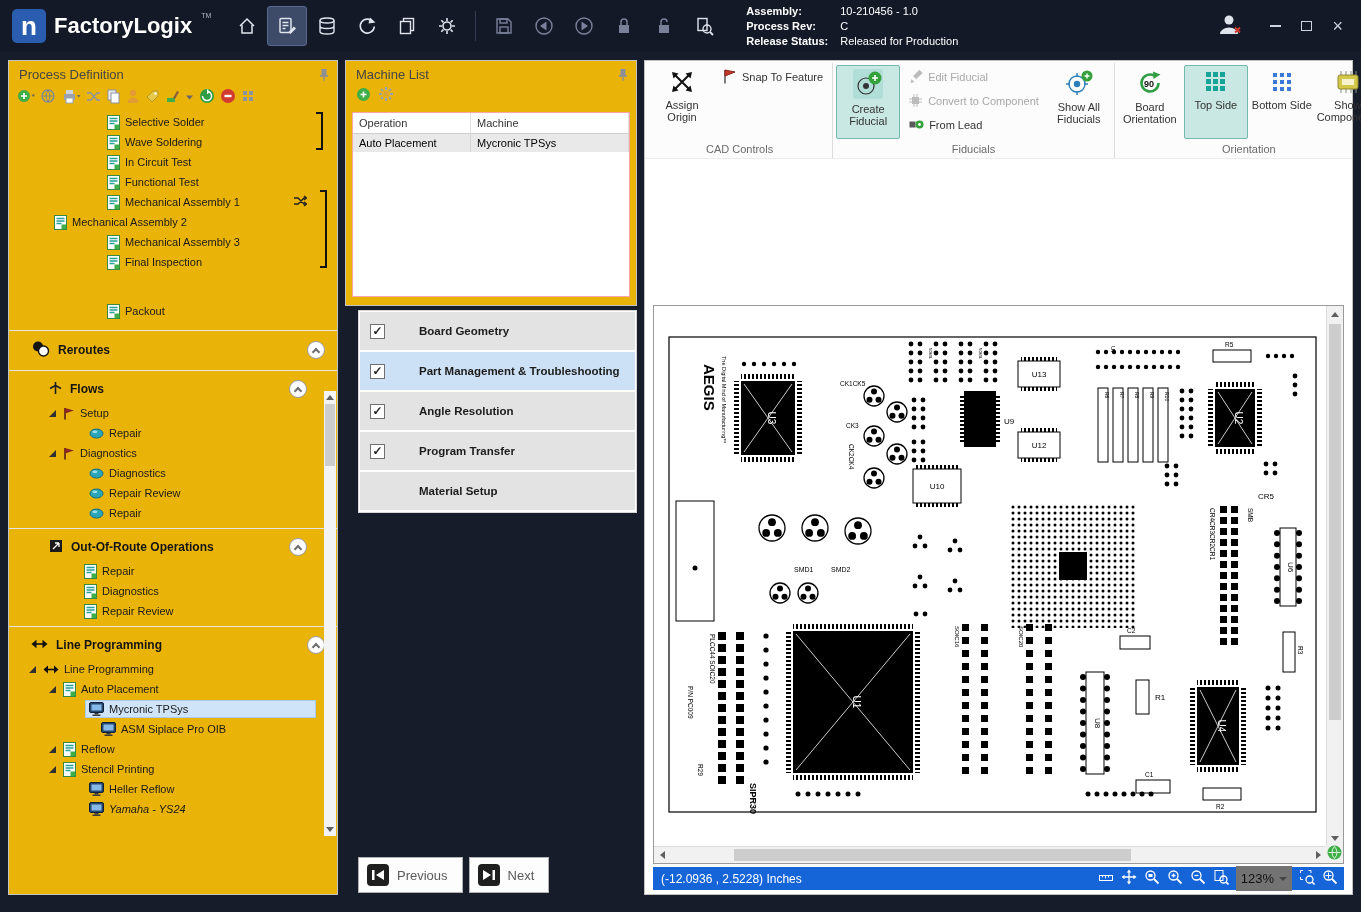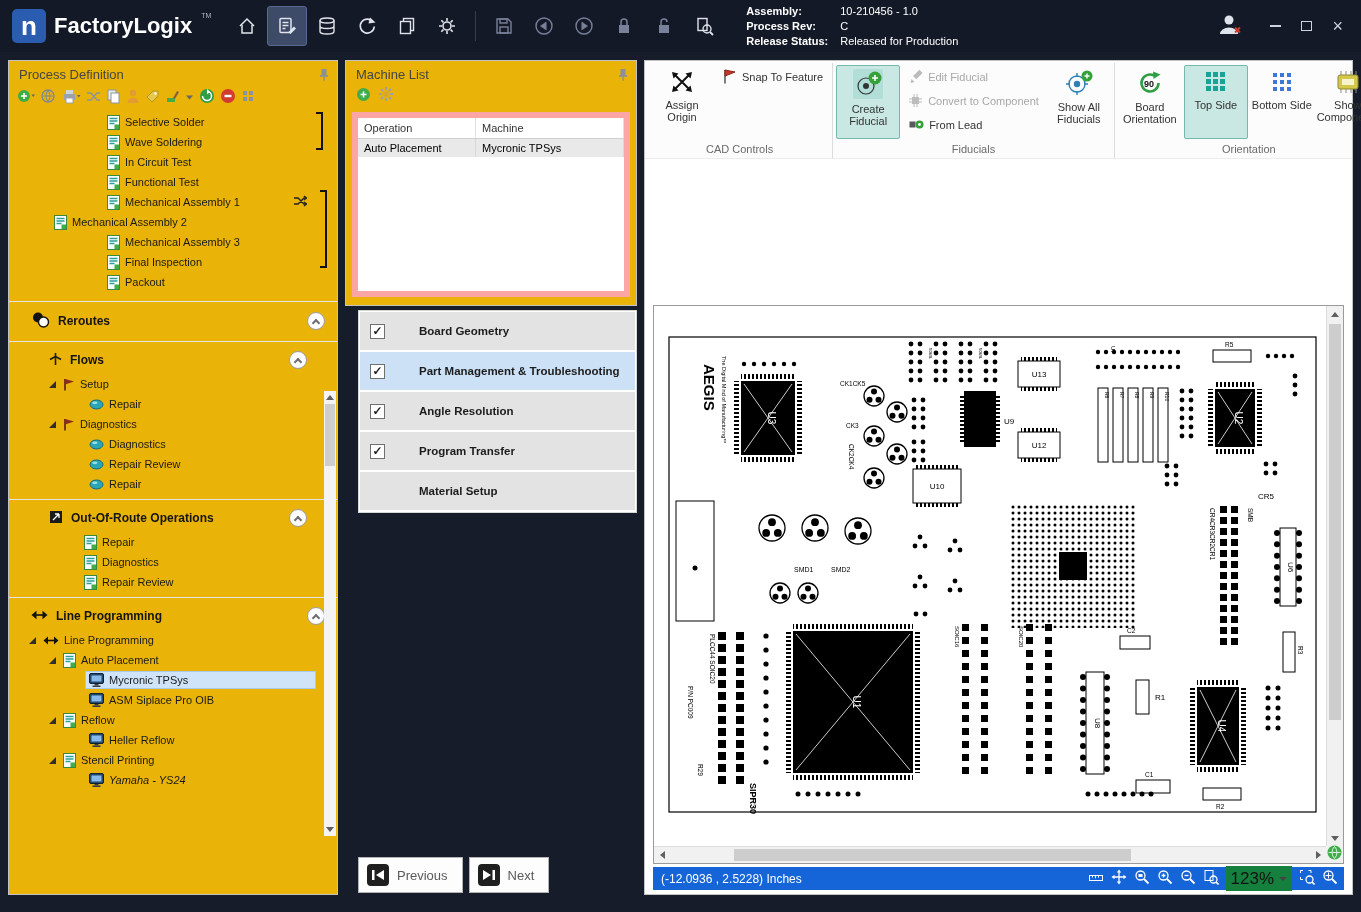--- a/index.html
+++ b/index.html
@@ -57,21 +57,21 @@
 .sb-square{position:absolute;left:0;width:12px;height:13px;background:#f3f3f3;display:flex;align-items:center;justify-content:center;}
 .a-up{width:0;height:0;border-left:4px solid transparent;border-right:4px solid transparent;border-bottom:5px solid #5f5f5f;}
 .a-down{width:0;height:0;border-left:4px solid transparent;border-right:4px solid transparent;border-top:5px solid #5f5f5f;}
 .a-left{width:0;height:0;border-top:4px solid transparent;border-bottom:4px solid transparent;border-right:5px solid #5f5f5f;}
 .a-right{width:0;height:0;border-top:4px solid transparent;border-bottom:4px solid transparent;border-left:5px solid #5f5f5f;}
 
 
 .machine-col{width:292px;flex:0 0 292px;display:flex;flex-direction:column;min-height:0;}
 .mlist-panel{height:246px;flex:0 0 246px;display:flex;flex-direction:column;}
 .mtoolbar{display:flex;align-items:center;gap:7px;padding:2px 8px 4px 10px;}
-.mtable{margin:2px 6px 8px 6px;border:6px solid #fca5a5;flex:1;background:#fff;font-size:11px;display:flex;flex-direction:column;}
+.mtable{margin:2px 6px 8px 6px;border:1px solid #fca5a5;flex:1;background:#fff;font-size:11px;display:flex;flex-direction:column;}
 .mthead{display:flex;border-bottom:1px solid #cfcfcf;}
 .mthead .cell{padding:4px 6px;color:#333;border-right:1px solid #e0e0e0;}
 .mrow{display:flex;background:#e9e9e9;}
 .mrow .cell{padding:3px 6px;border-right:1px solid #d8d8d8;}
 .cell.op{width:118px;flex:0 0 118px;}
 .cell.mc{flex:1;}
 .steps-panel{margin:4px 0 0 13px;background:#fff;padding:1px 1px 0 1px;border:1px solid #d6d6d6;}
 .step-row{height:38px;background:#e3e3e3;margin-bottom:2px;display:flex;align-items:center;padding-left:10px;}
 .step-row.selected{background:#cde1f6;}
 .checkbox{width:15px;height:15px;background:#fff;border:1px solid #6f6f6f;display:flex;align-items:center;justify-content:center;font-size:12px;font-weight:bold;color:#222;flex:0 0 auto;}
@@ -102,21 +102,21 @@
 .vtrack{flex:1;position:relative;}
 .vthumb{position:absolute;top:2px;left:2px;right:2px;height:78%;background:#cdcdcd;}
 .hscroll{background:#f1f1f1;border-top:1px solid #ddd;display:flex;}
 .hbtn{width:16px;display:flex;align-items:center;justify-content:center;}
 .htrack{flex:1;position:relative;}
 .hthumb{position:absolute;left:10%;top:2px;bottom:2px;width:62%;background:#cdcdcd;}
 .corner{background:#f1f1f1;display:flex;align-items:center;justify-content:center;}
 .statusbar{height:23px;flex:0 0 23px;margin:3px 8px 4px 8px;background:#1565d8;color:#fff;display:flex;align-items:center;font-size:12px;padding:0 6px;}
 .coords{padding-left:2px;}
 .sb-icons{margin-left:auto;display:flex;align-items:center;gap:7px;}
-.zoombox{background:#15803d;color:#111;height:25px;display:flex;align-items:center;gap:5px;padding:0 5px;font-size:17px;}
+.zoombox{background:#737373;color:#111;height:25px;display:flex;align-items:center;gap:5px;padding:0 5px;font-size:13px;}
 .zcaret{width:0;height:0;border-left:4px solid transparent;border-right:4px solid transparent;border-top:4px solid #444;}
 </style>
 </head>
 <body>
 
 <div class="app">
 
   <header class="titlebar">
     <div class="logo">
       <span class="logo-box">n</span>
@@ -406,21 +406,21 @@
               <span class="ticon">
                 <svg width="13" height="15" viewBox="0 0 13 15">
                   <rect x="0.5" y="0.5" width="12" height="14" fill="#fff" stroke="#3a8a3e"></rect>
                   <path d="M2.5 3.5 h8 M2.5 6 h8 M2.5 8.5 h5" stroke="#2aa198" stroke-width="1.3" fill="none"></path>
                   <rect x="7.5" y="9.5" width="4.5" height="4.5" fill="#3fae49"></rect>
                 </svg>
               </span>
               <span class="tlabel">Final Inspection</span>
             </span>
           </div>
-          <div class="tree-row" style="padding-left: 95px;">
+          <div class="tree-row" style="padding-left: 95px; margin-top: 29px;">
             <span class="row-inner">
               <span class="ticon">
                 <svg width="13" height="15" viewBox="0 0 13 15">
                   <rect x="0.5" y="0.5" width="12" height="14" fill="#fff" stroke="#3a8a3e"></rect>
                   <path d="M2.5 3.5 h8 M2.5 6 h8 M2.5 8.5 h5" stroke="#2aa198" stroke-width="1.3" fill="none"></path>
                   <rect x="7.5" y="9.5" width="4.5" height="4.5" fill="#3fae49"></rect>
                 </svg>
               </span>
               <span class="tlabel">Packout</span>
             </span>
@@ -615,21 +615,21 @@
                 <svg width="15" height="14" viewBox="0 0 15 14">
                   <rect x="0.5" y="0.5" width="14" height="10" rx="1.5" fill="#24486f" stroke="#102036"></rect>
                   <rect x="2.5" y="2.5" width="10" height="6" fill="#86b9e8"></rect>
                   <rect x="5.5" y="11" width="4" height="1.5" fill="#3c3c3c"></rect>
                   <rect x="3.5" y="12.5" width="8" height="1.5" fill="#3c3c3c"></rect>
                 </svg>
               </span>
               <span class="tlabel">Mycronic TPSys</span>
             </span>
           </div>
-          <div class="tree-row" style="padding-left: 77px;">
+          <div class="tree-row" style="padding-left: 77px; margin-left: 12px;">
             <span class="row-inner">
               <span class="ticon">
                 <svg width="15" height="14" viewBox="0 0 15 14">
                   <rect x="0.5" y="0.5" width="14" height="10" rx="1.5" fill="#24486f" stroke="#102036"></rect>
                   <rect x="2.5" y="2.5" width="10" height="6" fill="#86b9e8"></rect>
                   <rect x="5.5" y="11" width="4" height="1.5" fill="#3c3c3c"></rect>
                   <rect x="3.5" y="12.5" width="8" height="1.5" fill="#3c3c3c"></rect>
                 </svg>
               </span>
               <span class="tlabel">ASM Siplace Pro OIB</span>
@@ -641,44 +641,44 @@
               <span class="ticon">
                 <svg width="13" height="15" viewBox="0 0 13 15">
                   <rect x="0.5" y="0.5" width="12" height="14" fill="#fff" stroke="#3a8a3e"></rect>
                   <path d="M2.5 3.5 h8 M2.5 6 h8 M2.5 8.5 h5" stroke="#2aa198" stroke-width="1.3" fill="none"></path>
                   <rect x="7.5" y="9.5" width="4.5" height="4.5" fill="#3fae49"></rect>
                 </svg>
               </span>
               <span class="tlabel">Reflow</span>
             </span>
           </div>
+          <div class="tree-row" style="padding-left: 40px;">
+            <span class="tri"></span>
+            <span class="row-inner">
+              <span class="ticon">
+                <svg width="13" height="15" viewBox="0 0 13 15">
+                  <rect x="0.5" y="0.5" width="12" height="14" fill="#fff" stroke="#3a8a3e"></rect>
+                  <path d="M2.5 3.5 h8 M2.5 6 h8 M2.5 8.5 h5" stroke="#2aa198" stroke-width="1.3" fill="none"></path>
+                  <rect x="7.5" y="9.5" width="4.5" height="4.5" fill="#3fae49"></rect>
+                </svg>
+              </span>
+              <span class="tlabel">Stencil Printing</span>
+            </span>
+          </div>
           <div class="tree-row" style="padding-left: 77px;">
             <span class="row-inner">
               <span class="ticon">
                 <svg width="15" height="14" viewBox="0 0 15 14">
                   <rect x="0.5" y="0.5" width="14" height="10" rx="1.5" fill="#24486f" stroke="#102036"></rect>
                   <rect x="2.5" y="2.5" width="10" height="6" fill="#86b9e8"></rect>
                   <rect x="5.5" y="11" width="4" height="1.5" fill="#3c3c3c"></rect>
                   <rect x="3.5" y="12.5" width="8" height="1.5" fill="#3c3c3c"></rect>
                 </svg>
               </span>
               <span class="tlabel">Heller Reflow</span>
-            </span>
-          </div>
-          <div class="tree-row" style="padding-left: 40px;">
-            <span class="tri"></span>
-            <span class="row-inner">
-              <span class="ticon">
-                <svg width="13" height="15" viewBox="0 0 13 15">
-                  <rect x="0.5" y="0.5" width="12" height="14" fill="#fff" stroke="#3a8a3e"></rect>
-                  <path d="M2.5 3.5 h8 M2.5 6 h8 M2.5 8.5 h5" stroke="#2aa198" stroke-width="1.3" fill="none"></path>
-                  <rect x="7.5" y="9.5" width="4.5" height="4.5" fill="#3fae49"></rect>
-                </svg>
-              </span>
-              <span class="tlabel">Stencil Printing</span>
             </span>
           </div>
           <div class="tree-row" style="padding-left: 77px; font-style: italic;">
             <span class="row-inner">
               <span class="ticon">
                 <svg width="15" height="14" viewBox="0 0 15 14">
                   <rect x="0.5" y="0.5" width="14" height="10" rx="1.5" fill="#24486f" stroke="#102036"></rect>
                   <rect x="2.5" y="2.5" width="10" height="6" fill="#86b9e8"></rect>
                   <rect x="5.5" y="11" width="4" height="1.5" fill="#3c3c3c"></rect>
                   <rect x="3.5" y="12.5" width="8" height="1.5" fill="#3c3c3c"></rect>

